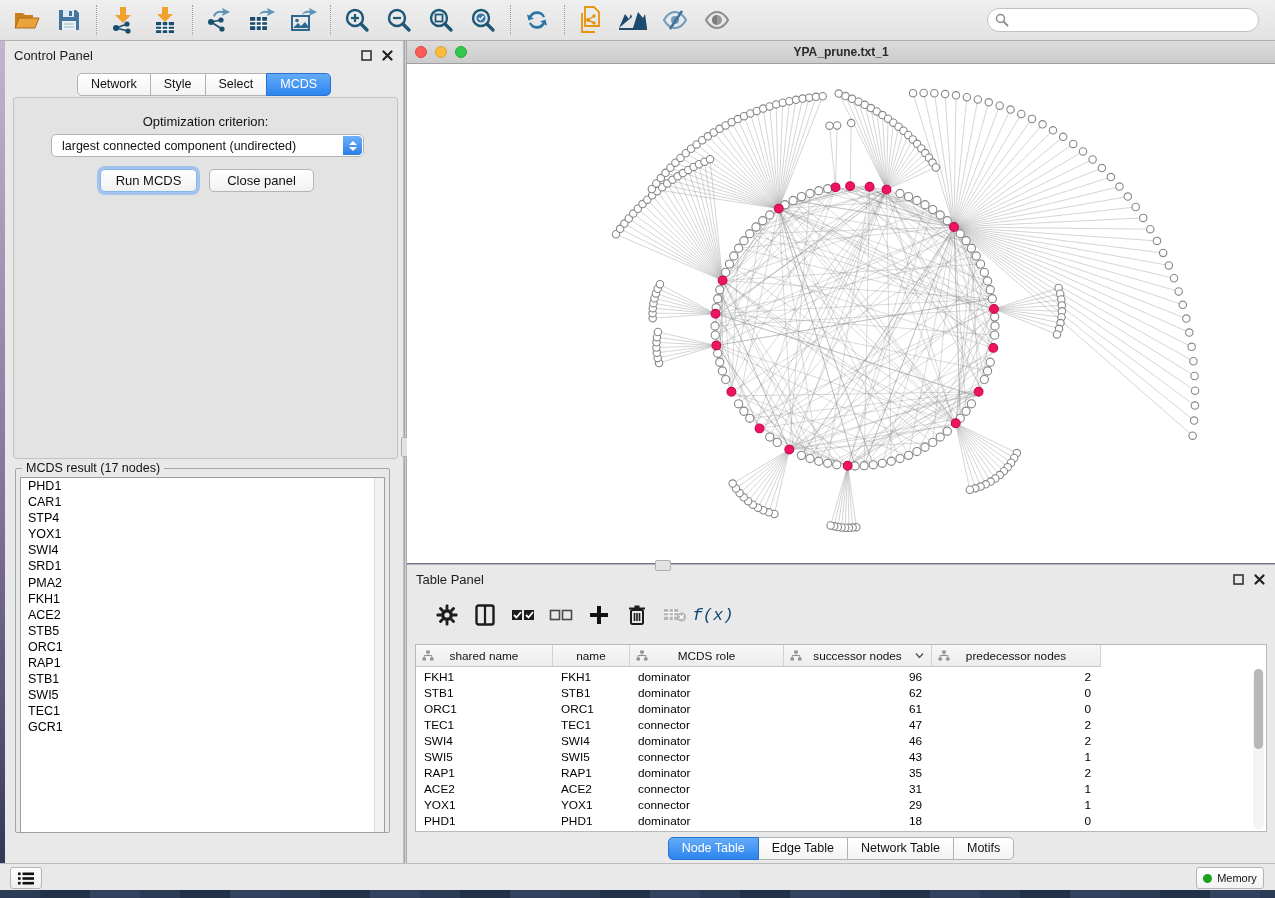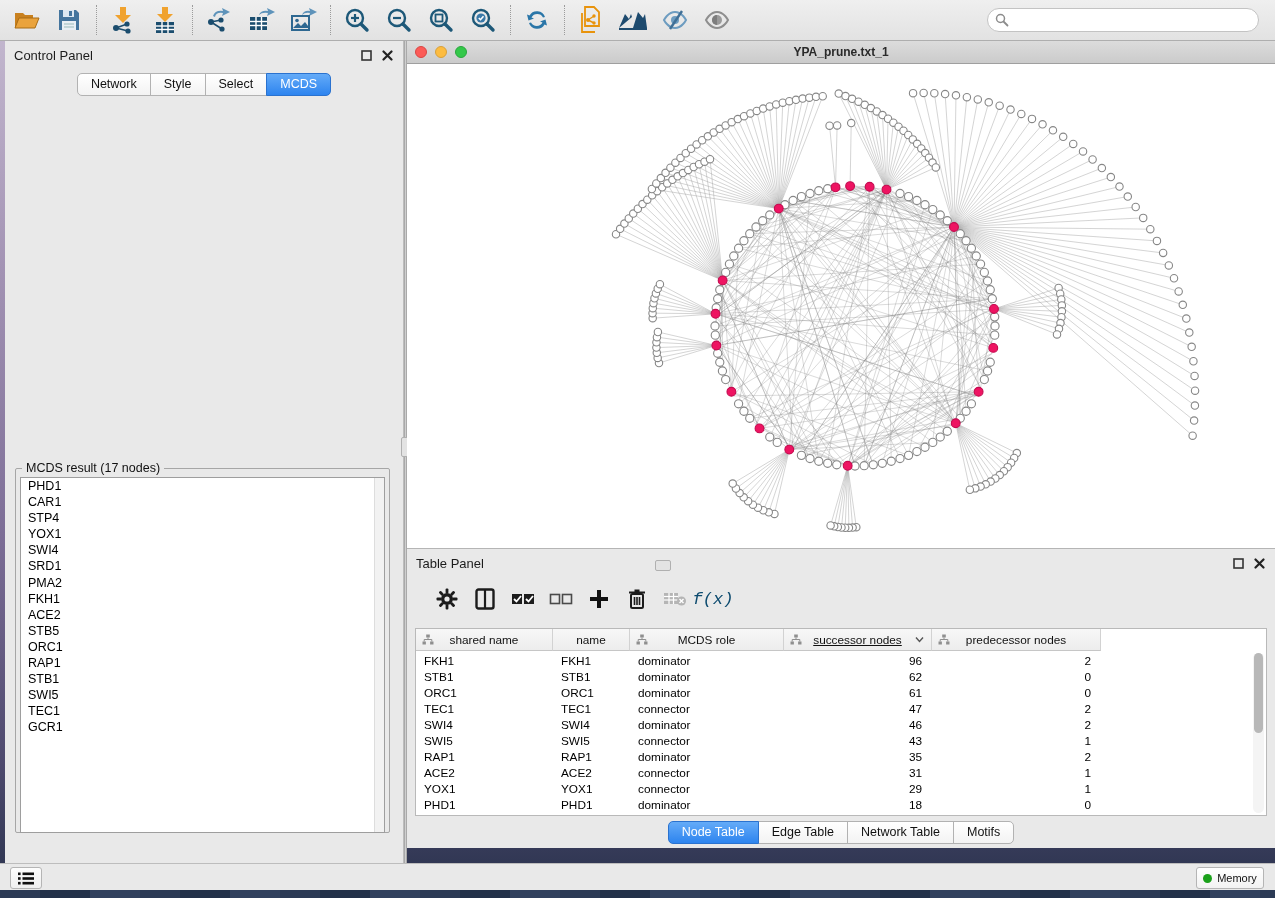--- a/index.html
+++ b/index.html
@@ -58,21 +58,21 @@
   #net-window{left:407px;top:41px;width:868px;height:522px;background:#ec4899;}
   #net-titlebar{left:0;top:0;width:868px;height:23px;background:linear-gradient(#dcdcdc,#cbcbcb);
     border-bottom:1px solid #9f9f9f;display:flex;align-items:center;box-sizing:border-box;}
   .tl{width:12px;height:12px;border-radius:50%;margin-left:8px;box-sizing:border-box;}
   .tl.red{background:#fc5b57;border:1px solid #d94643;}
   .tl.yel{background:#fdbc40;border:1px solid #d8a13a;}
   .tl.grn{background:#34c84a;border:1px solid #2aa73d;}
   #net-title{position:absolute;left:0;right:0;text-align:center;font-size:12px;font-weight:600;color:#2a2a2a;}
   #net-canvas{left:0;top:23px;width:868px;height:499px;background:#fff;}
   
-  #table-panel{left:407px;top:548px;width:868px;height:300px;background:#e9e9e9;box-sizing:border-box;border-top:1px solid #b5b5b5;}
+  #table-panel{left:407px;top:564px;width:868px;height:300px;background:#e9e9e9;box-sizing:border-box;border-top:1px solid #b5b5b5;}
   #tp-toolbar{left:8px;top:27px;width:852px;height:46px;display:flex;align-items:center;padding-left:14px;box-sizing:border-box;}
   .tpi{width:36px;height:30px;display:flex;align-items:center;justify-content:center;margin-right:2px;}
   #fx-icon{font-family:Liberation Mono, monospace;font-style:italic;color:#0c4a6e;font-size:17px;}
   #table-wrap{left:8px;top:79px;width:852px;height:188px;background:#fff;border:1px solid #b9b9b9;box-sizing:border-box;overflow:hidden;}
   #thead{position:absolute;left:0;top:0;height:22px;display:flex;}
   .th{position:relative;background:linear-gradient(#f7f7f7,#ededed);border-right:1px solid #d2d2d2;border-bottom:1px solid #c6c6c6;
     box-sizing:border-box;height:22px;display:flex;align-items:center;justify-content:center;font-size:11.8px;color:#111;}
   .th .tree{position:absolute;left:6px;top:5px;}
   .th .sort{position:absolute;right:7px;top:7px;}
   .tr{position:absolute;left:0;height:16px;display:flex;}
@@ -266,20 +266,32 @@
           <path d="M1.5 1.5 L9.5 9.5 M9.5 1.5 L1.5 9.5" stroke="#222" stroke-width="2.2" stroke-linecap="round"></path>
         </svg>
     </span>
   </div>
   <div class="seg-row" id="cp-tabs">
       <div class="seg-btn">Network</div>
       <div class="seg-btn">Style</div>
       <div class="seg-btn">Select</div>
       <div class="seg-btn active">MCDS</div>
     </div>
+  <div id="cp-inner" class="abs">
+    <div id="opt-label" class="abs">Optimization criterion:</div>
+    <div id="criterion" class="abs">
+      <span>largest connected component (undirected)</span>
+      <span class="stepper">
+          <span class="chev up"></span>
+          <span class="chev dn"></span>
+        </span>
+    </div>
+    <div id="run-mcds" class="push-btn">Run MCDS</div>
+    <div id="close-panel" class="push-btn">Close panel</div>
+  </div>
   <fieldset id="mcds-box" class="abs">
     <legend>MCDS result (17 nodes)</legend>
     <div style="position:relative;height:100%;">
       <div id="mcds-list">
         <div id="mcds-items">
             <div class="mcds-item">PHD1</div>
             <div class="mcds-item">CAR1</div>
             <div class="mcds-item">STP4</div>
             <div class="mcds-item">YOX1</div>
             <div class="mcds-item">SWI4</div>
@@ -1068,21 +1080,21 @@
               <rect x="4.2" y="0.5" width="3.6" height="3"></rect>
               <rect x="0.5" y="7.5" width="3.4" height="3"></rect>
               <rect x="8.1" y="7.5" width="3.4" height="3"></rect>
             </g>
             <g stroke="#8f8f8f" stroke-width="1" fill="none">
               <path d="M6 3.5 v2 M2.2 7.5 v-2 h7.6 v2"></path>
             </g>
           </svg>
           <span>MCDS role</span>
         </div>
-        <div class="th" style="width: 148px; text-decoration: underline;">
+        <div class="th" style="width: 148px;">
           <svg class="tree" width="12" height="12" viewBox="0 0 12 12">
             <g fill="#8f8f8f">
               <rect x="4.2" y="0.5" width="3.6" height="3"></rect>
               <rect x="0.5" y="7.5" width="3.4" height="3"></rect>
               <rect x="8.1" y="7.5" width="3.4" height="3"></rect>
             </g>
             <g stroke="#8f8f8f" stroke-width="1" fill="none">
               <path d="M6 3.5 v2 M2.2 7.5 v-2 h7.6 v2"></path>
             </g>
           </svg>

